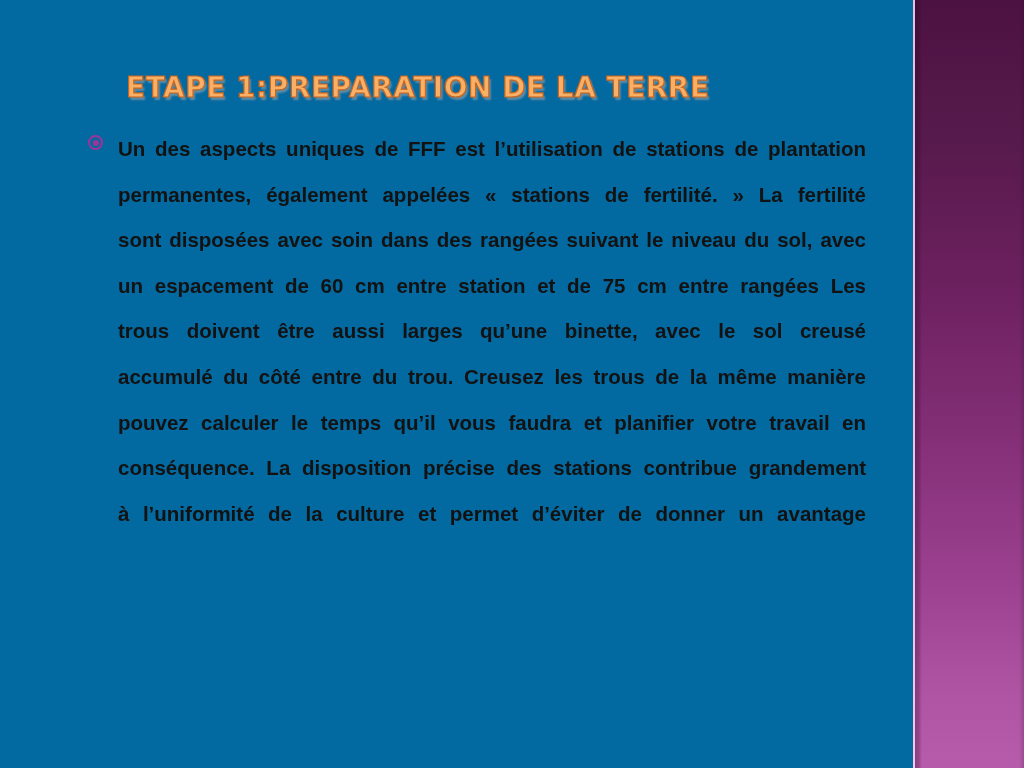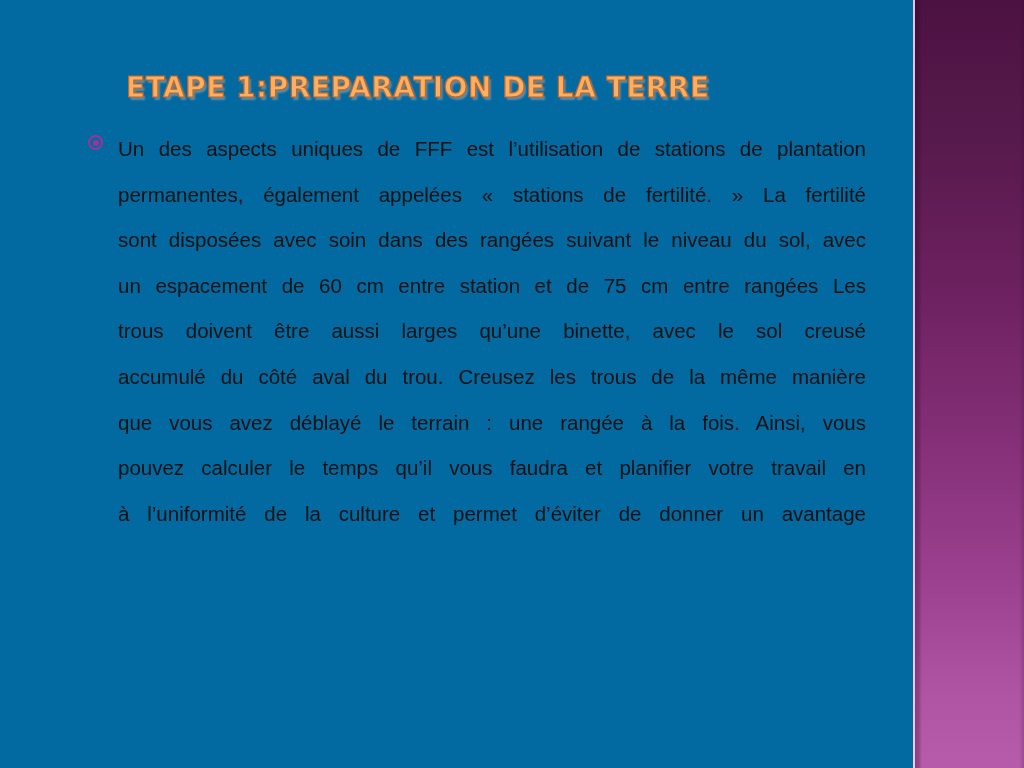--- a/index.html
+++ b/index.html
@@ -105,20 +105,21 @@
     font-size: 20.5px;
     color: #121212;
   }
   .body-text .line {
     height: 45.6px;
     line-height: 45.6px;
     white-space: nowrap;
     text-align: justify;
     text-align-last: justify;
     overflow: visible;
+    font-weight: bold;
   }
   .body-text .line.last {
     text-align-last: left;
   }
 </style>
 </head>
 <body>
 
 <div class="slide">
 
@@ -129,20 +130,20 @@
   <div class="body-block">
     <span class="bullet-icon">
       <span class="bullet-dot"></span>
     </span>
     <div class="body-text" id="body-lines">
         <div class="line">Un des aspects uniques de FFF est l’utilisation de stations de plantation</div>
         <div class="line">permanentes, également appelées « stations de fertilité. » La fertilité</div>
         <div class="line">sont disposées avec soin dans des rangées suivant le niveau du sol, avec</div>
         <div class="line">un espacement de 60 cm entre station et de 75 cm entre rangées Les</div>
         <div class="line">trous doivent être aussi larges qu’une binette, avec le sol creusé</div>
-        <div class="line">accumulé du côté aval du trou. Creusez les trous de la même manière</div>
-        <div class="line">que vous avez déblayé le terrain : une rangée à la fois. Ainsi, vous</div>
+        <div class="line">accumulé du côté entre du trou. Creusez les trous de la même manière</div>
         <div class="line">pouvez calculer le temps qu’il vous faudra et planifier votre travail en</div>
+        <div class="line">conséquence. La disposition précise des stations contribue grandement</div>
         <div class="line">à l’uniformité de la culture et permet d’éviter de donner un avantage</div>
       </div>
   </div>
 
 </div>
 
 </body></html>

